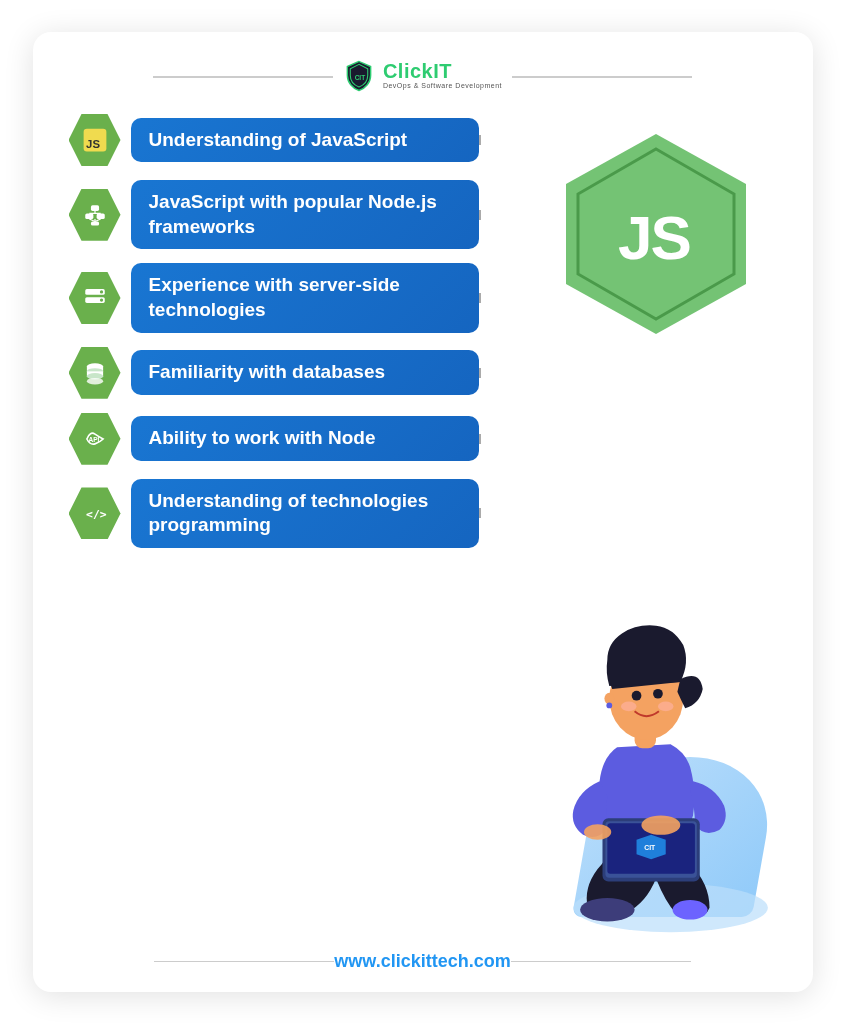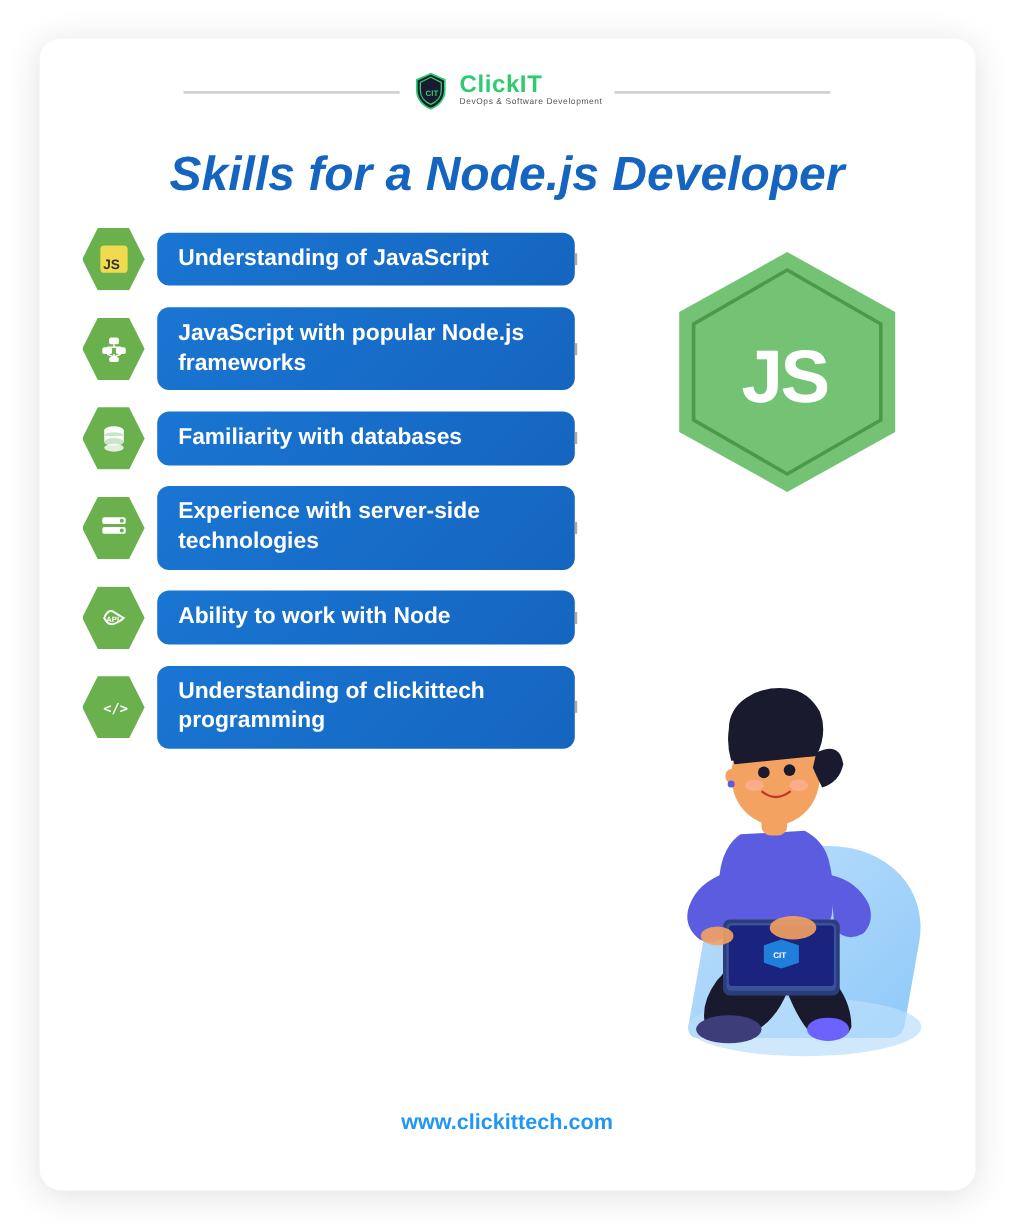--- a/index.html
+++ b/index.html
@@ -189,25 +189,24 @@
       bottom: 0;
       right: -20px;
       width: 280px;
       height: 360px;
     }
 
     
     .footer {
       display: flex;
       align-items: center;
-      gap: 26px;
+      gap: 0;
       margin-top: 14px;
       width: 100%;
       justify-content: center;
-      flex-direction: column;
     }
 
     .footer-divider {
       height: 1.5px;
       background: #cccccc;
       flex: 1;
       max-width: 180px;
     }
 
     .footer-url {
@@ -252,21 +251,20 @@
           <div class="logo-main">
             <span>Click</span><span style="color:#2ecc71;">IT</span>
           </div>
           <div class="logo-sub">DevOps &amp; Software Development</div>
         </div>
       </div>
       <div class="divider-line"></div>
     </div>
   </div>
 
-  <div class="page-title">Skills for a Node.js Developer</div>
 
   <div class="main-content">
 
     <div class="skills-list">
 
       <div class="skill-item">
         <div class="skill-icon">
           <svg viewBox="0 0 32 32" fill="none" xmlns="http://www.w3.org/2000/svg">
             <rect x="2" y="2" width="28" height="28" rx="4" fill="#f0db4f"></rect>
             <text x="5" y="26" font-size="14" font-weight="900" fill="#323330" font-family="Arial">JS</text>
@@ -293,67 +291,67 @@
           </svg>
         </div>
         <div class="skill-badge">
           <span>JavaScript with popular Node.js frameworks</span>
         </div>
       </div>
 
       <div class="skill-item">
         <div class="skill-icon">
           <svg viewBox="0 0 32 32" fill="none" xmlns="http://www.w3.org/2000/svg">
+            <rect x="4" y="5" width="24" height="7" rx="2" fill="white"></rect>
+            <rect x="4" y="15" width="24" height="7" rx="2" fill="white"></rect>
+            <circle cx="24" cy="8.5" r="2" fill="#6ab04c"></circle>
+            <circle cx="24" cy="18.5" r="2" fill="#6ab04c"></circle>
+          </svg>
+        </div>
+        <div class="skill-badge">
+          <span>Experience with server-side technologies</span>
+        </div>
+      </div>
+
+      <div class="skill-item">
+        <div class="skill-icon">
+          <svg viewBox="0 0 32 32" fill="none" xmlns="http://www.w3.org/2000/svg">
             <ellipse cx="16" cy="8" rx="10" ry="4" fill="white"></ellipse>
             <rect x="6" y="8" width="20" height="6" fill="white"></rect>
             <ellipse cx="16" cy="14" rx="10" ry="4" fill="#c8e6c9"></ellipse>
             <rect x="6" y="14" width="20" height="6" fill="white"></rect>
             <ellipse cx="16" cy="20" rx="10" ry="4" fill="#c8e6c9"></ellipse>
             <ellipse cx="16" cy="26" rx="10" ry="4" fill="white" opacity="0.8"></ellipse>
           </svg>
         </div>
         <div class="skill-badge">
           <span>Familiarity with databases</span>
         </div>
       </div>
 
       <div class="skill-item">
         <div class="skill-icon">
           <svg viewBox="0 0 32 32" fill="none" xmlns="http://www.w3.org/2000/svg">
-            <rect x="4" y="5" width="24" height="7" rx="2" fill="white"></rect>
-            <rect x="4" y="15" width="24" height="7" rx="2" fill="white"></rect>
-            <circle cx="24" cy="8.5" r="2" fill="#6ab04c"></circle>
-            <circle cx="24" cy="18.5" r="2" fill="#6ab04c"></circle>
-          </svg>
-        </div>
-        <div class="skill-badge">
-          <span>Experience with server-side technologies</span>
-        </div>
-      </div>
-
-      <div class="skill-item">
-        <div class="skill-icon">
-          <svg viewBox="0 0 32 32" fill="none" xmlns="http://www.w3.org/2000/svg">
             <path d="M6 16 Q10 6 16 10 Q22 14 26 16 Q22 20 16 22 Q10 24 6 16Z" stroke="white" stroke-width="2" fill="none"></path>
             <text x="8" y="20" font-size="8" font-weight="900" fill="white" font-family="Arial">API</text>
           </svg>
         </div>
         <div class="skill-badge">
           <span>Ability to work with Node</span>
         </div>
       </div>
 
       <div class="skill-item">
         <div class="skill-icon">
           <svg viewBox="0 0 32 32" fill="none" xmlns="http://www.w3.org/2000/svg">
             <text x="5" y="22" font-size="14" font-weight="900" fill="white" font-family="monospace">&lt;/&gt;</text>
           </svg>
         </div>
         <div class="skill-badge">
-          <span>Understanding of clickittech programming</span>
+          <span>Understanding of technologies programming</span>
         </div>
       </div>
 
     </div>
 
     <div class="illustration-area">
 
       <svg class="nodejs-hex" viewBox="0 0 220 220" xmlns="http://www.w3.org/2000/svg">
 
         <polygon points="110,10 200,60 200,160 110,210 20,160 20,60" fill="#5cb85c" opacity="0.85"></polygon>

